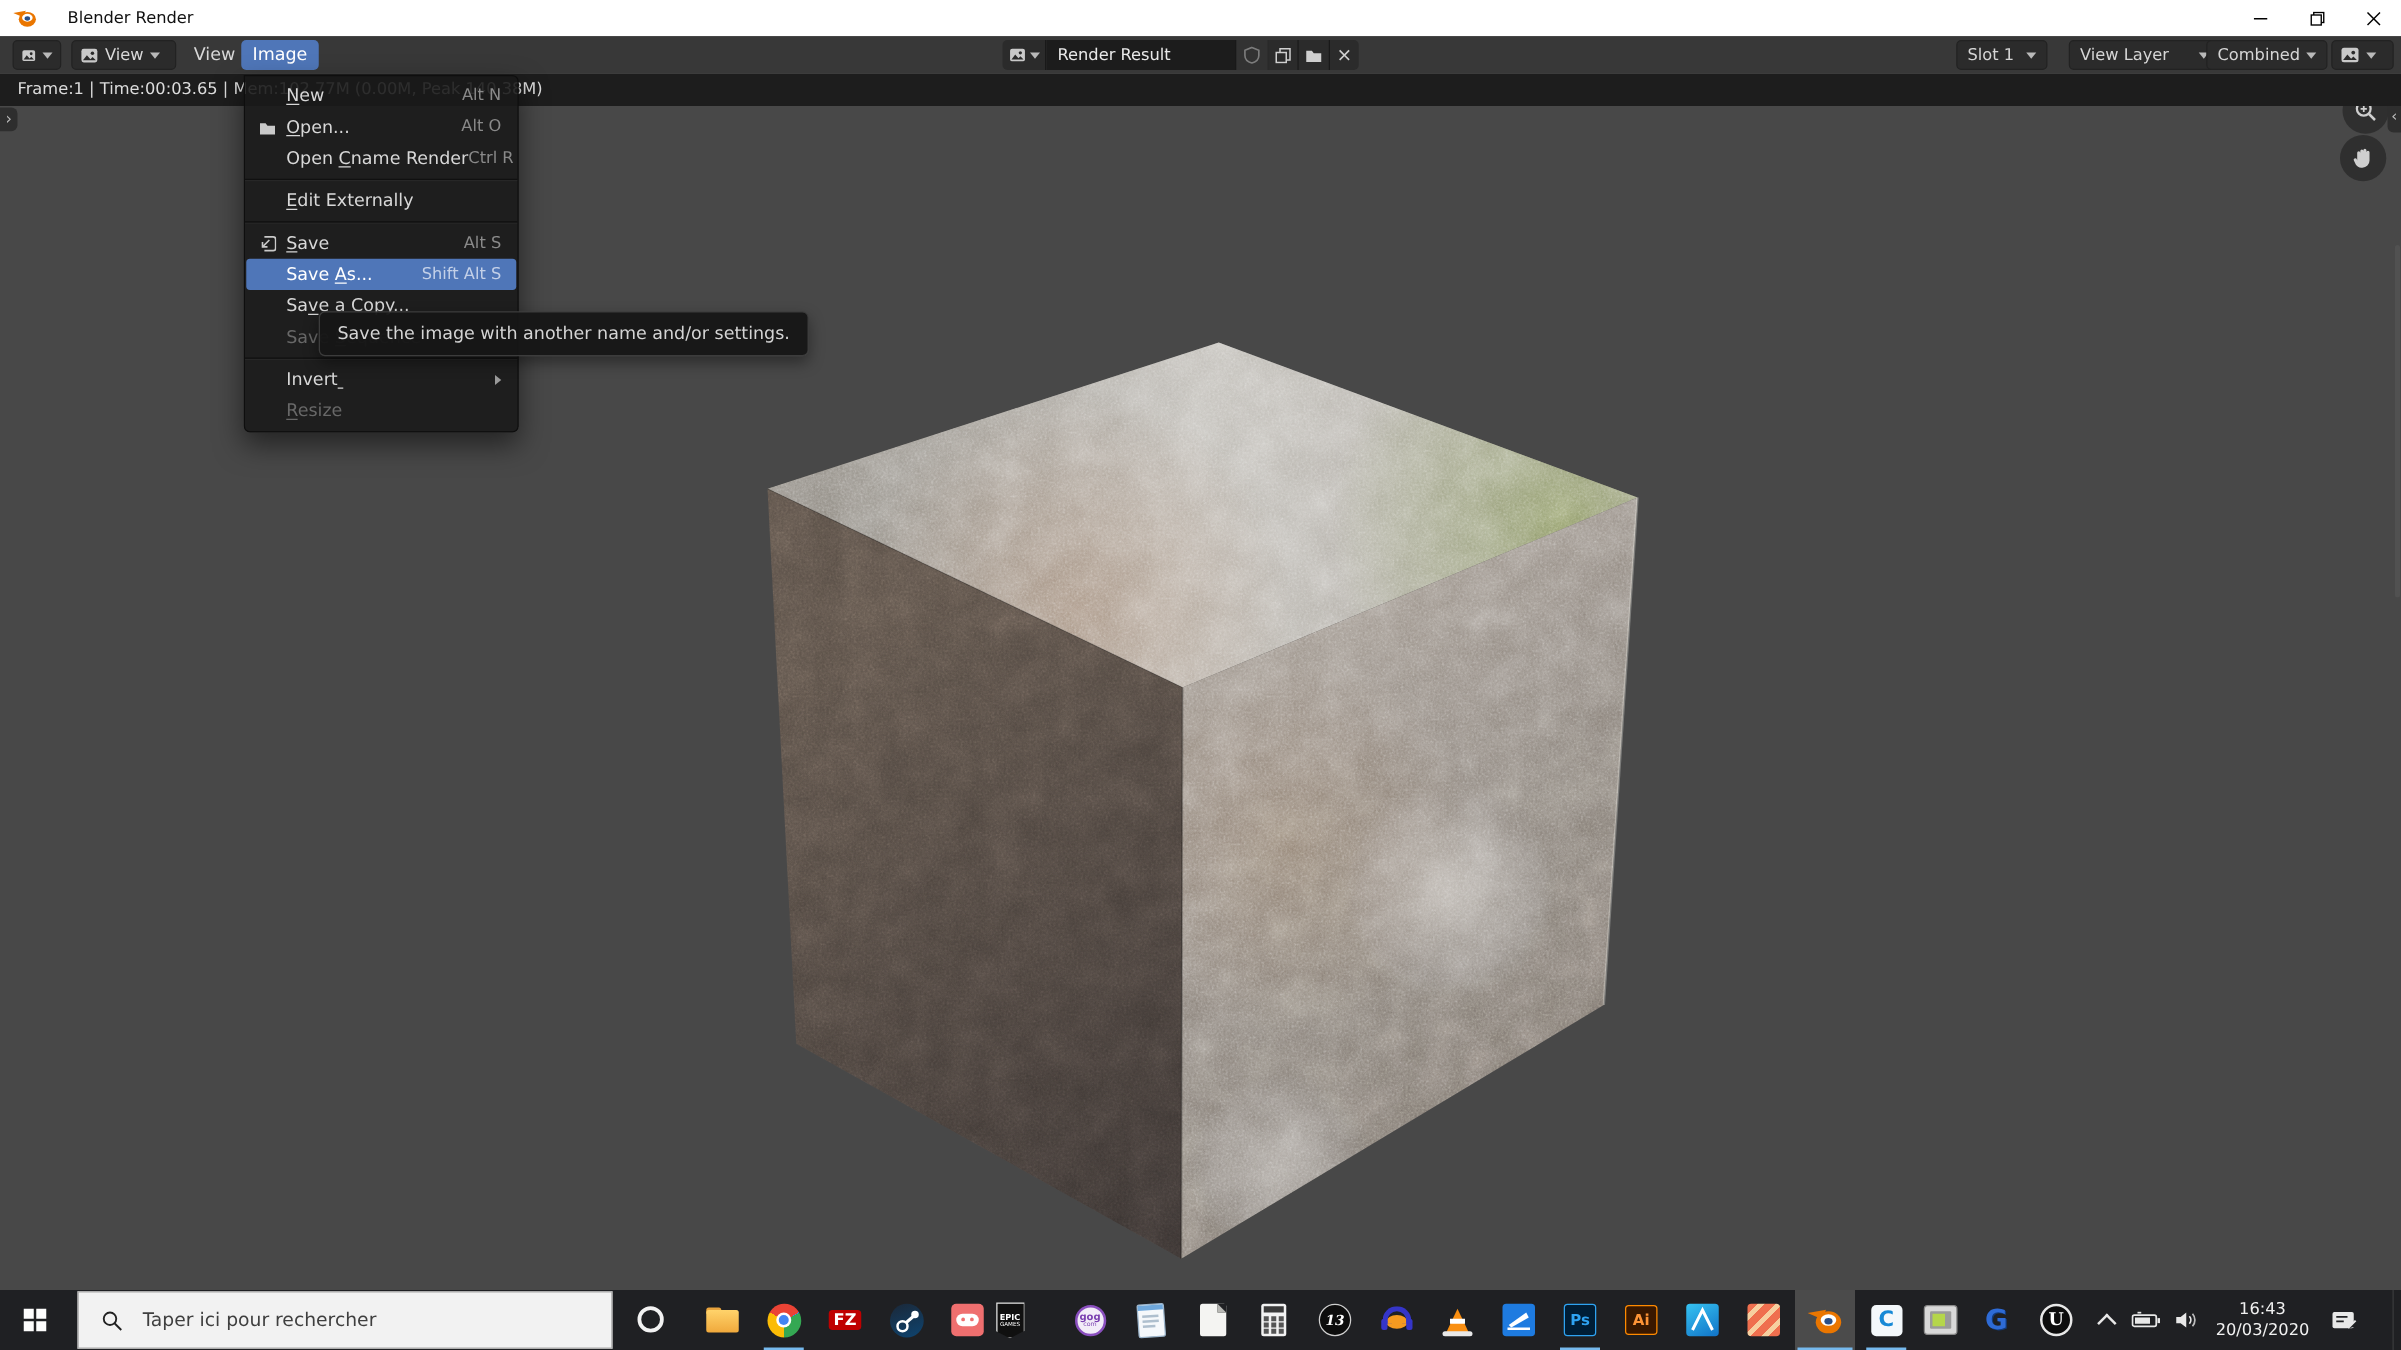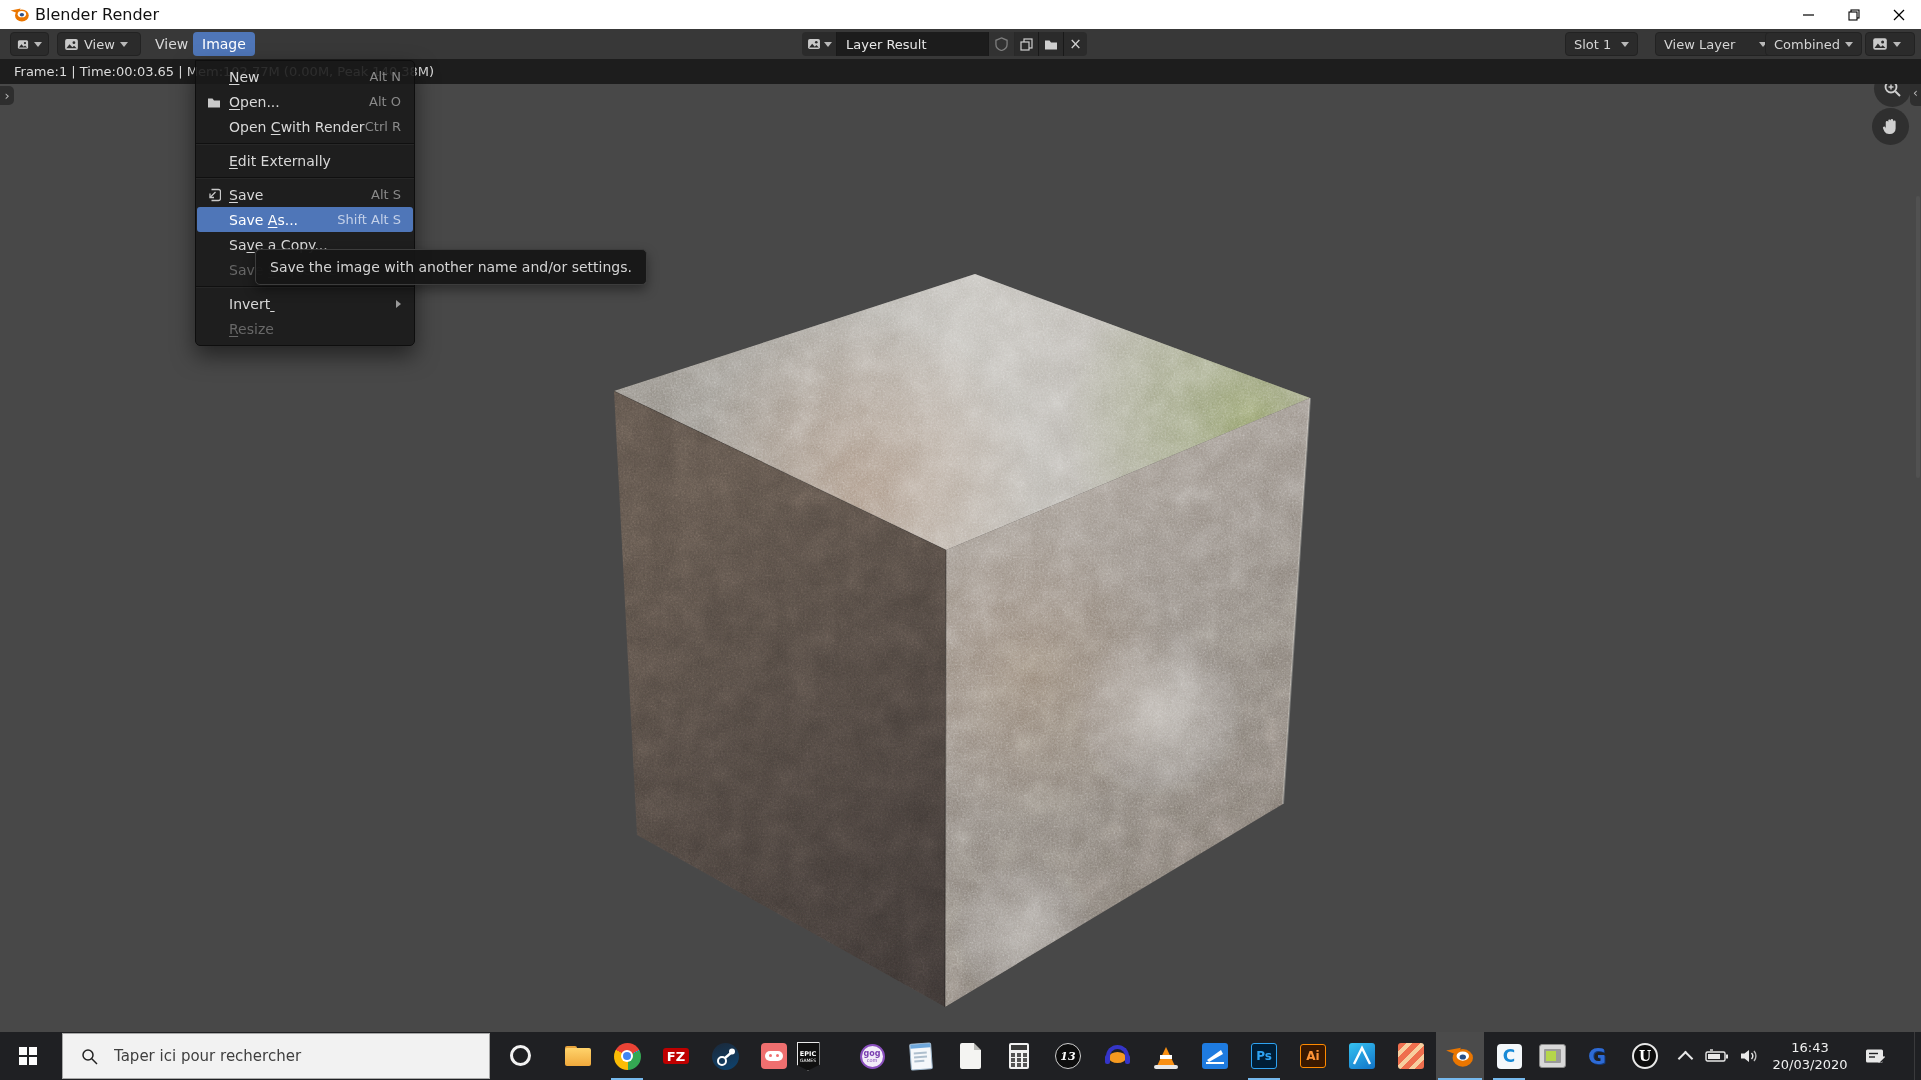--- a/index.html
+++ b/index.html
@@ -2,21 +2,21 @@
 <html><head>
 <meta charset="utf-8">
 <style>
   html,body{margin:0;padding:0;background:#000;}
   #app{position:relative;width:1921px;height:1080px;overflow:hidden;
        font-family:"DejaVu Sans",sans-serif;background:#484848;user-select:none;}
   
   .titlebar{position:absolute;left:0;top:0;width:100%;height:29px;background:#ffffff;
             display:flex;align-items:center;color:#000;}
   .titlebar .blogo{margin-left:10px;width:20px;height:17px;}
-  .title-text{margin-left:5px;font-size:16px;color:#111;}
+  .title-text{margin-left:24px;font-size:13px;color:#111;}
   .winbtns{position:absolute;right:0;top:0;height:29px;display:flex;}
   .winbtn{width:45px;height:29px;display:flex;align-items:center;justify-content:center;}
   
   .eheader{position:absolute;left:0;top:29px;width:100%;height:30px;background:#383838;}
   .hbtn{position:absolute;top:3px;height:24px;background:#2b2b2b;border:1px solid #222;
         border-radius:4px;display:flex;align-items:center;gap:5px;padding:0 6px;
         color:#d9d9d9;font-size:13px;box-sizing:border-box;}
   .chev{width:0;height:0;border-left:4px solid transparent;border-right:4px solid transparent;
         border-top:5px solid #b9b9b9;}
   .menu-label{position:absolute;top:3px;height:24px;display:flex;align-items:center;
@@ -156,21 +156,21 @@
   <div class="menu-label" style="left:146px;">View</div>
   <div class="menu-label active" style="left:193px;">Image</div>
 
   <div class="datablock">
     <div class="dbseg" style="width:35px;border-radius:4px 0 0 4px;gap:3px;">
       <svg width="14" height="14" viewBox="0 0 16 16">
             <use href="#picicon"></use>
           </svg>
       <span class="chev"></span>
     </div>
-    <div class="dbseg dbname">Layer Result</div>
+    <div class="dbseg dbname">Render Result</div>
     <div class="dbseg" style="width:26px;opacity:.45;">
       <svg width="13" height="14" viewBox="0 0 14 15">
         <path d="M7 1 L13 3.5 V8 C13 11.5 10.5 13.5 7 14.5 C3.5 13.5 1 11.5 1 8 V3.5 Z" fill="none" stroke="#d0d0d0" stroke-width="1.4"></path>
       </svg>
     </div>
     <div class="dbseg" style="width:24px;">
       <svg width="13" height="13">
         <rect x="4" y="1" width="8" height="9" fill="none" stroke="#cfcfcf" stroke-width="1.2"></rect>
         <rect x="1" y="4" width="8" height="8" fill="#2b2b2b" stroke="#cfcfcf" stroke-width="1.2"></rect>
       </svg>
@@ -315,21 +315,21 @@
     <span class="mico">
       <svg width="14" height="12">
             <path d="M1 2.5 h4.5 l1.5 2 h6 v7 h-12 z" fill="#c9c9c9"></path>
           </svg>
     </span>
     <span class="mlabel"><span></span><span class="ul">O</span><span>pen...</span></span>
     <span class="mshort">Alt O</span>
   </div>
   <div class="mrow">
     <span class="mico"></span>
-    <span class="mlabel"><span>Open </span><span class="ul">C</span><span>with Render</span></span>
+    <span class="mlabel"><span>Open </span><span class="ul">C</span><span>name Render</span></span>
     <span class="mshort">Ctrl R</span>
   </div>
   <div class="msep"></div>
   <div class="mrow">
     <span class="mico"></span>
     <span class="mlabel"><span></span><span class="ul">E</span><span>dit Externally</span></span>
   </div>
   <div class="msep"></div>
   <div class="mrow">
     <span class="mico">

